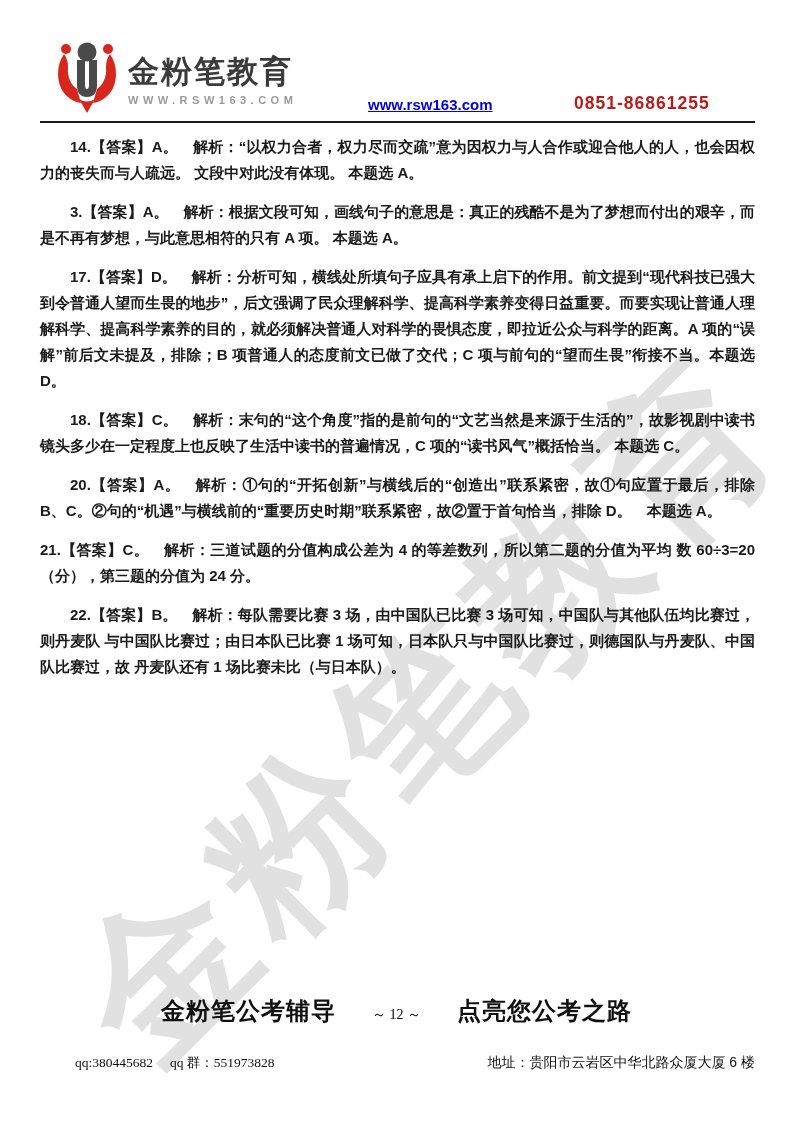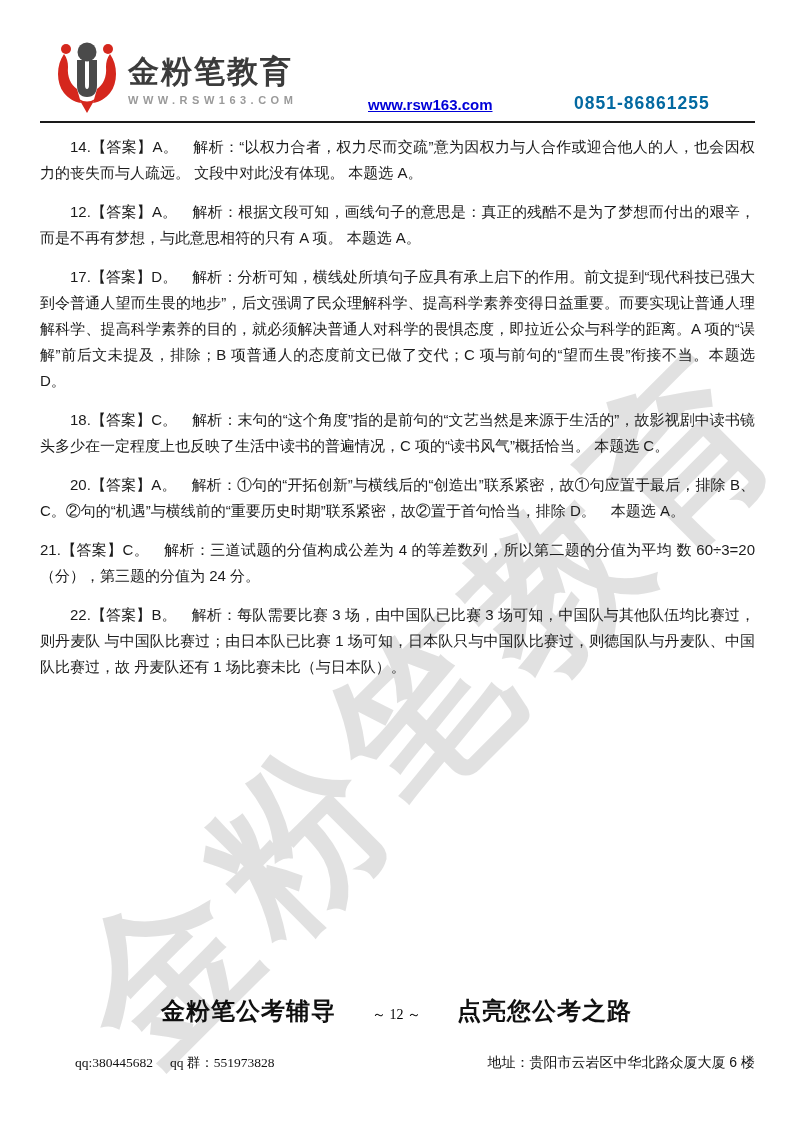--- a/index.html
+++ b/index.html
@@ -19,27 +19,27 @@
   
   header { position:absolute; top:0; left:0; right:0; height:122px; z-index:2; }
   .logo { position:absolute; left:54px; top:40px; display:flex; align-items:flex-start; }
   .logo-icon { width:66px; height:74px; flex:0 0 auto; }
   .logo-text { margin-left:8px; }
   .brand { font-size:31px; font-weight:bold; color:#3b3b3b; letter-spacing:2px; line-height:1; margin-top:16px; }
   .brand-site { font-size:11px; color:#9a9a9a; letter-spacing:4.5px; margin-top:7px; font-weight:bold; }
   .site-link { position:absolute; left:368px; top:96px; font-size:15px; font-weight:bold;
     color:#0000d8; text-decoration:underline; cursor:pointer; }
   .phone { position:absolute; left:574px; top:93px; font-size:17.5px; font-weight:bold;
-    color:#0369a1; letter-spacing:1px; }
+    color:#b91c1c; letter-spacing:1px; }
   .rule { position:absolute; top:121px; left:40px; right:38px; border-top:2px solid #1a1a1a; z-index:2; }
   
   main { position:absolute; top:134px; left:40px; width:715px; z-index:1; }
   p.item {
     margin:0 0 13px 0; font-size:15px; line-height:26px; color:#1b1b1b;
-    text-align:justify; text-indent:2em; word-break:break-word;
+    text-align:justify; text-indent:2em; word-break:break-word;font-weight:bold;
   }
   p.item.no-indent { text-indent:0; }
   
   footer { position:absolute; left:0; right:0; top:995px; z-index:1; }
   .footer-title { display:flex; justify-content:center; align-items:baseline; gap:36px; }
   .ft-left, .ft-right { font-size:24px; font-weight:bold; color:#101010; letter-spacing:1px; }
   .ft-page { font-size:14px; font-family:"Liberation Serif", serif; color:#000000; }
   .footer-info { display:flex; justify-content:space-between; align-items:baseline;
     margin-top:27px; padding:0 38px 0 75px; }
   .qq-line { font-family:"Liberation Serif", serif; font-size:13.5px; color:#111; }
@@ -69,21 +69,21 @@
       </div>
     </div>
     <a class="site-link">www.rsw163.com</a>
     <div class="phone">0851-86861255</div>
   </header>
 
   <div class="rule"></div>
 
   <main id="answers">
       <p class="item">14.【答案】A。　解析：“以权力合者，权力尽而交疏”意为因权力与人合作或迎合他人的人，也会因权力的丧失而与人疏远。 文段中对此没有体现。 本题选 A。</p>
-      <p class="item">12.【答案】A。　解析：根据文段可知，画线句子的意思是：真正的残酷不是为了梦想而付出的艰辛，而是不再有梦想，与此意思相符的只有 A 项。 本题选 A。</p>
+      <p class="item">3.【答案】A。　解析：根据文段可知，画线句子的意思是：真正的残酷不是为了梦想而付出的艰辛，而是不再有梦想，与此意思相符的只有 A 项。 本题选 A。</p>
       <p class="item">17.【答案】D。　解析：分析可知，横线处所填句子应具有承上启下的作用。前文提到“现代科技已强大到令普通人望而生畏的地步”，后文强调了民众理解科学、提高科学素养变得日益重要。而要实现让普通人理解科学、提高科学素养的目的，就必须解决普通人对科学的畏惧态度，即拉近公众与科学的距离。A 项的“误解”前后文未提及，排除；B 项普通人的态度前文已做了交代；C 项与前句的“望而生畏”衔接不当。本题选 D。</p>
       <p class="item">18.【答案】C。　解析：末句的“这个角度”指的是前句的“文艺当然是来源于生活的”，故影视剧中读书镜头多少在一定程度上也反映了生活中读书的普遍情况，C 项的“读书风气”概括恰当。 本题选 C。</p>
       <p class="item">20.【答案】A。　解析：①句的“开拓创新”与横线后的“创造出”联系紧密，故①句应置于最后，排除 B、C。②句的“机遇”与横线前的“重要历史时期”联系紧密，故②置于首句恰当，排除 D。　本题选 A。</p>
       <p class="item no-indent">21.【答案】C。　解析：三道试题的分值构成公差为 4 的等差数列，所以第二题的分值为平均 数 60÷3=20（分），第三题的分值为 24 分。</p>
       <p class="item">22.【答案】B。　解析：每队需要比赛 3 场，由中国队已比赛 3 场可知，中国队与其他队伍均比赛过，则丹麦队 与中国队比赛过；由日本队已比赛 1 场可知，日本队只与中国队比赛过，则德国队与丹麦队、中国队比赛过，故 丹麦队还有 1 场比赛未比（与日本队）。</p>
     </main>
 
   <footer>
     <div class="footer-title">
       <span class="ft-left">金粉笔公考辅导</span>

